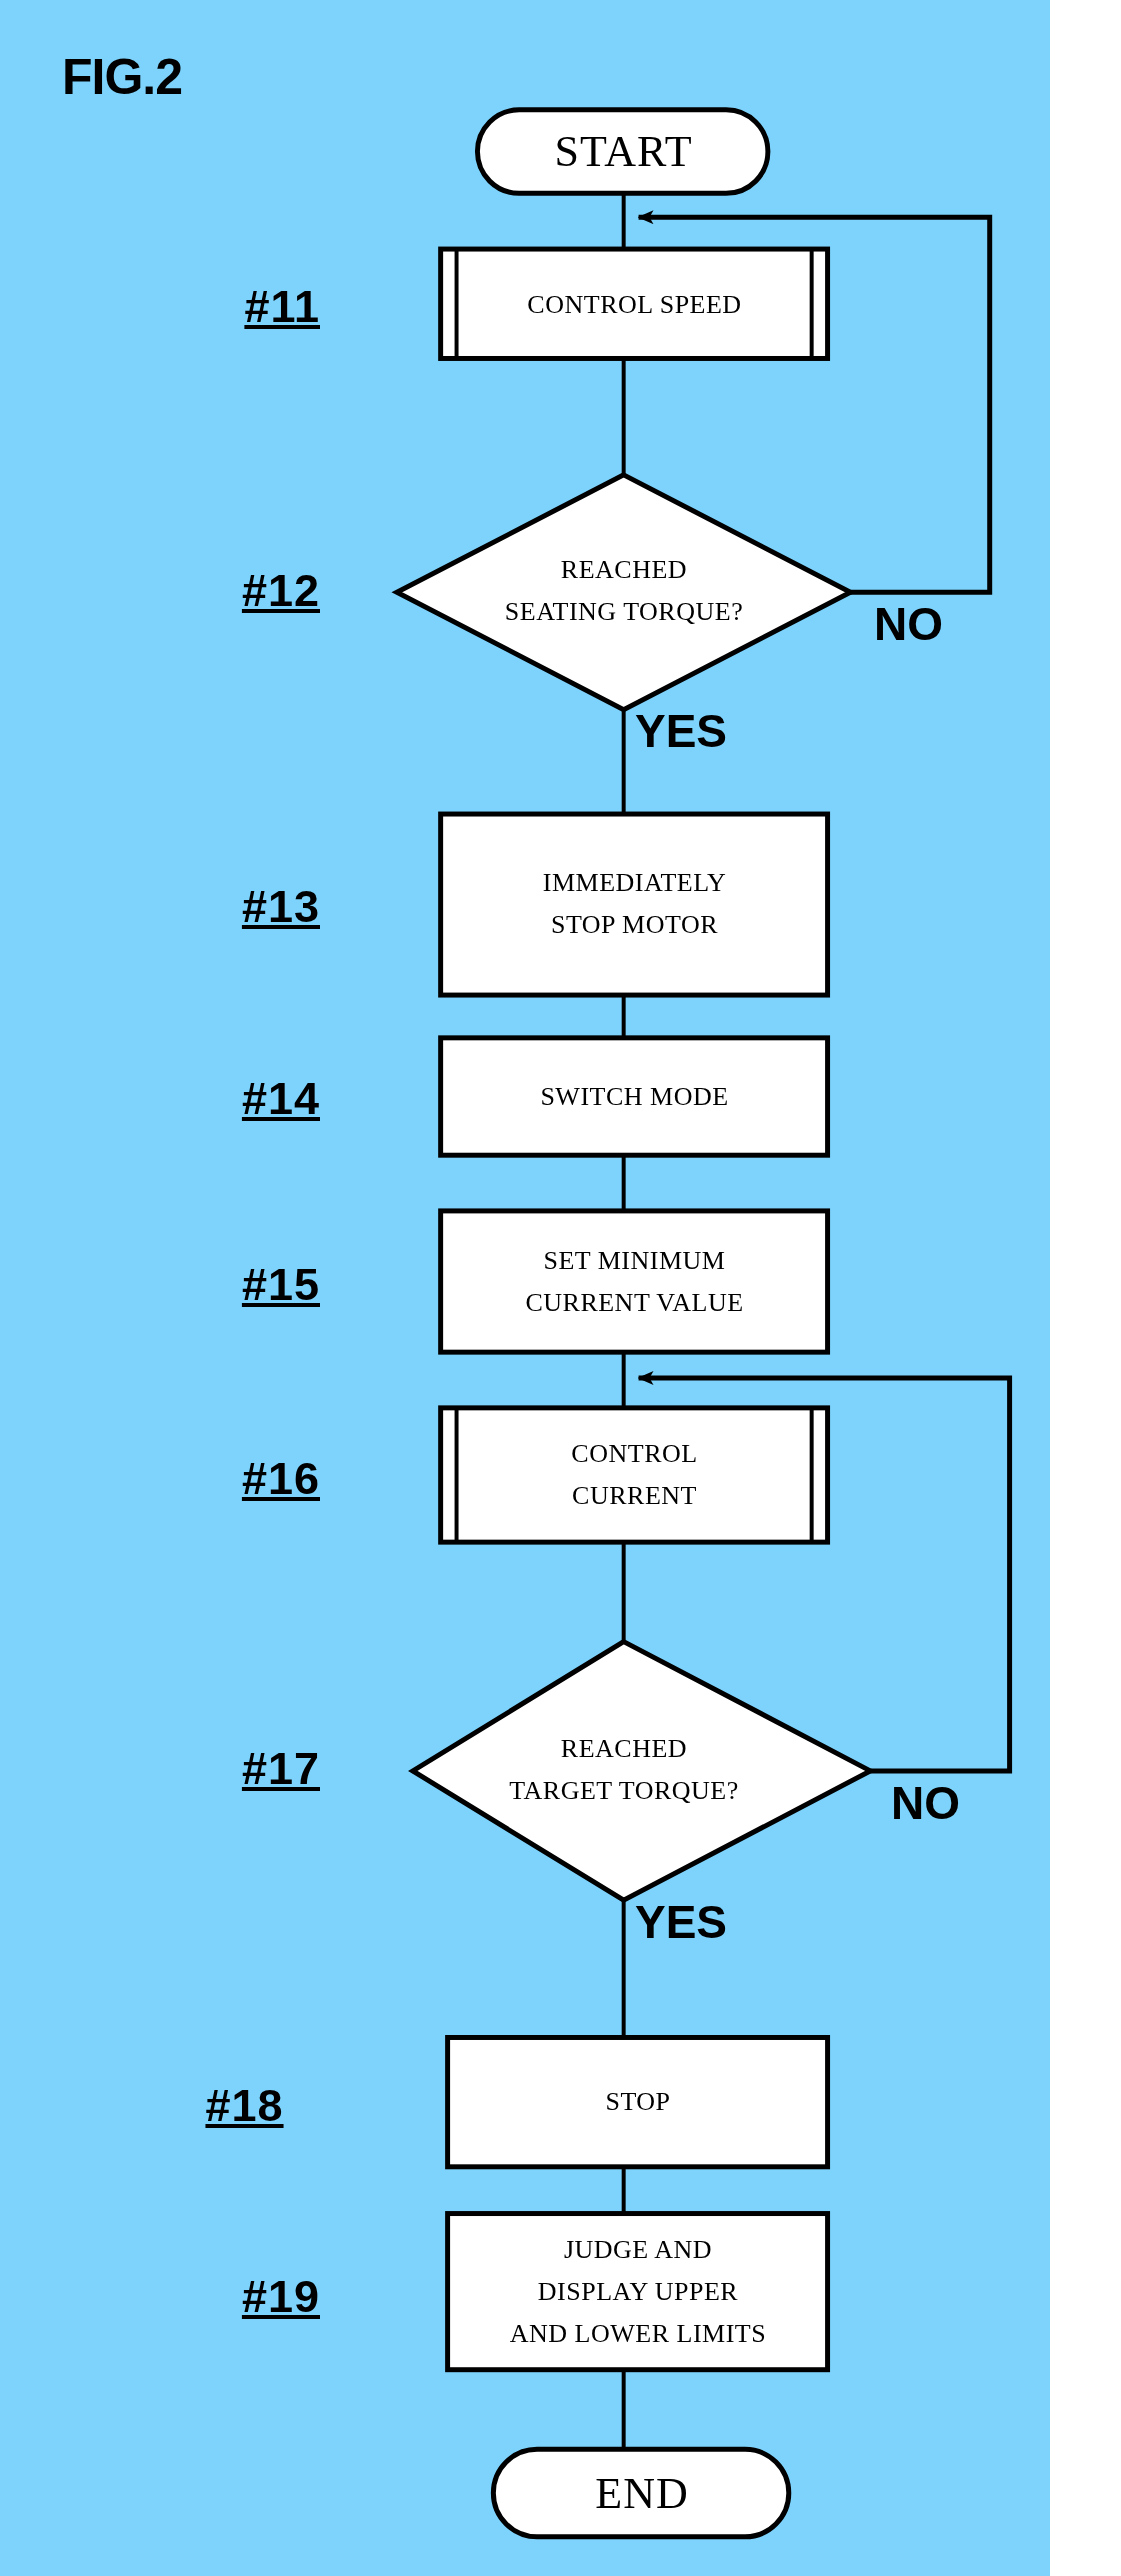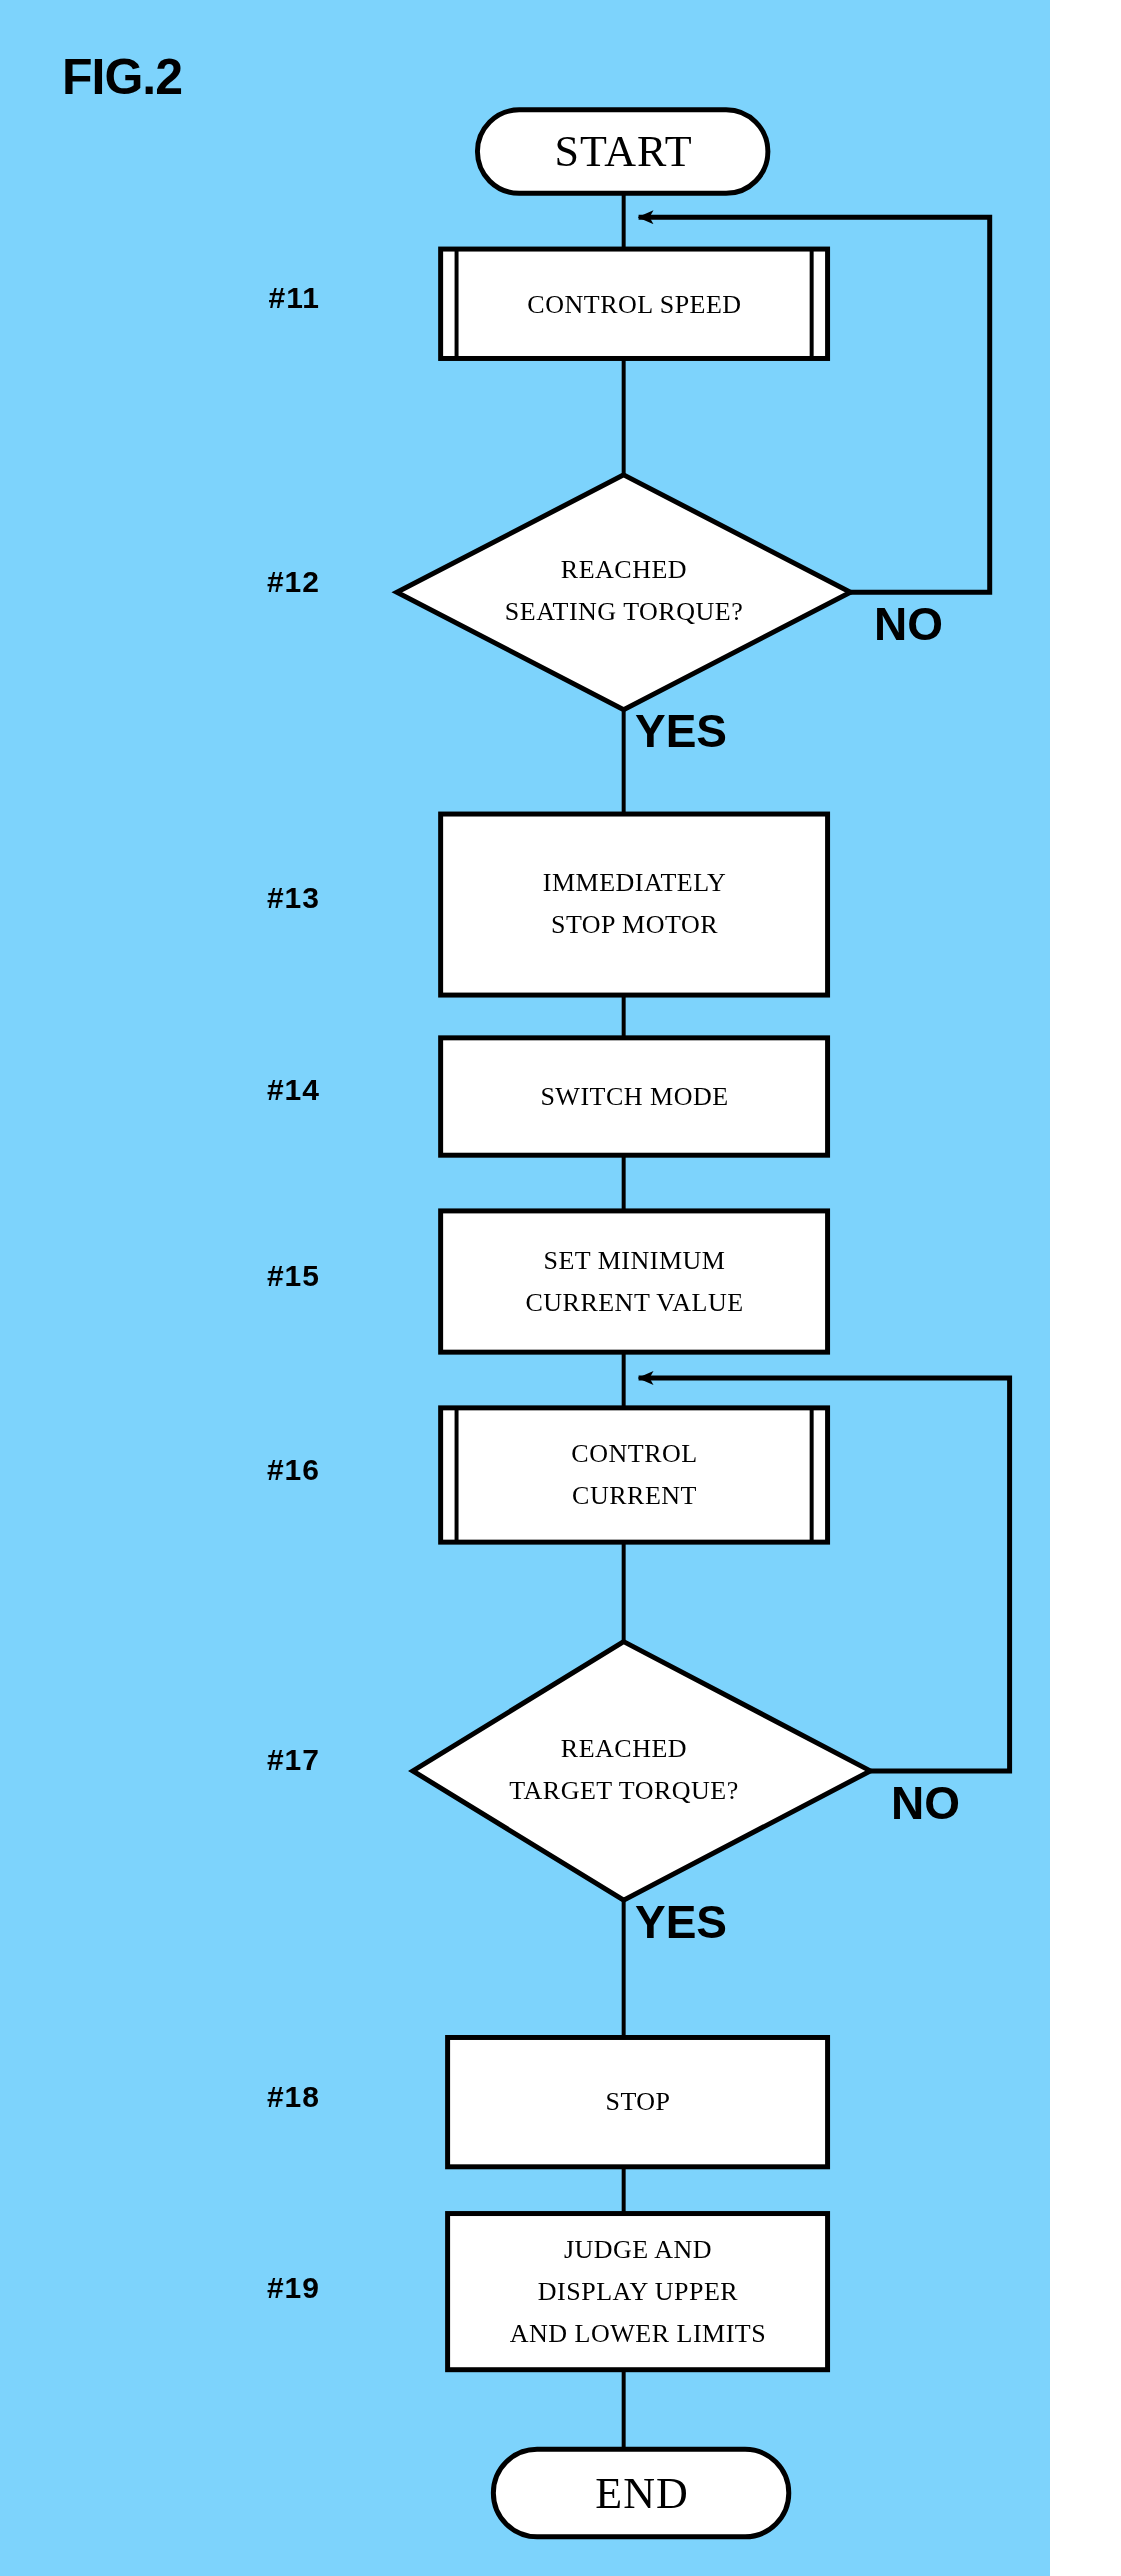--- a/index.html
+++ b/index.html
@@ -31,25 +31,26 @@
     top: 48px;
     font-family: "Liberation Sans", sans-serif;
     font-size: 50px;
     font-weight: 700;
     letter-spacing: -1px;
     white-space: nowrap;
   }
   .step-ref {
     position: absolute;
     font-family: "Liberation Sans", sans-serif;
-    font-size: 30px;
+    font-size: 45px;
     font-weight: 700;
     letter-spacing: 1px;
     white-space: nowrap;
     text-align: right;
+    text-decoration: underline;
   }
   .branch-label {
     position: absolute;
     font-family: "Liberation Sans", sans-serif;
     font-size: 46px;
     font-weight: 700;
     letter-spacing: 0px;
     white-space: nowrap;
   }
   .node-text {
@@ -142,21 +143,21 @@
   <div class="terminal-text" style="left:478px; top:132px; width:291px;">START</div>
   <div class="terminal-text" style="left:494px; top:2474px; width:296px;">END</div>
 
   <div class="step-ref" style="left:181px; top:281px; width:139px;">#11</div>
   <div class="step-ref" style="left:181px; top:565px; width:139px;">#12</div>
   <div class="step-ref" style="left:181px; top:881px; width:139px;">#13</div>
   <div class="step-ref" style="left:181px; top:1073px; width:139px;">#14</div>
   <div class="step-ref" style="left:181px; top:1259px; width:139px;">#15</div>
   <div class="step-ref" style="left:181px; top:1453px; width:139px;">#16</div>
   <div class="step-ref" style="left:181px; top:1743px; width:139px;">#17</div>
-  <div class="step-ref" style="left:181px; top:2080px; width:139px;">#18</div>
+  <div class="step-ref" style="left:175px; top:2080px; width:139px;text-align:center;">#18</div>
   <div class="step-ref" style="left:181px; top:2271px; width:139px;">#19</div>
 
   <div class="node-text" style="left:457px; top:284px; width:355px;">CONTROL SPEED</div>
 
   <div class="node-text" style="left:417px; top:549px; width:414px;">REACHED
 SEATING TORQUE?</div>
 
   <div class="node-text" style="left:441px; top:862px; width:387px;">IMMEDIATELY
 STOP MOTOR</div>
 

